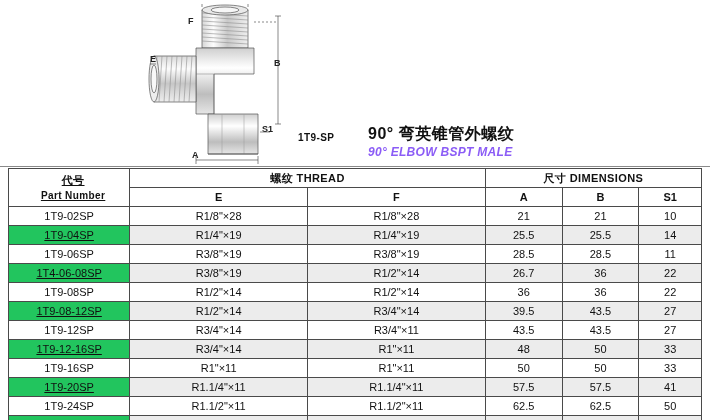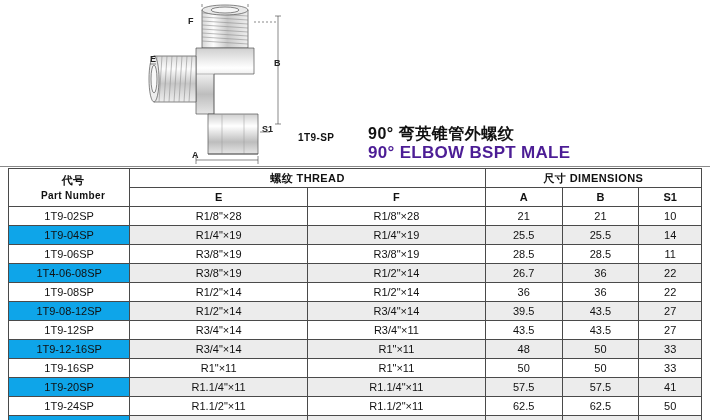--- a/index.html
+++ b/index.html
@@ -41,26 +41,27 @@
   }
   .title-cn {
     font-size: 16px;
     font-weight: bold;
     letter-spacing: 0.5px;
     color: #111;
     line-height: 19px;
     white-space: nowrap;
   }
   .title-en {
-    font-size: 17px;
+    font-size: 12px;
     font-weight: bold;
     letter-spacing: 0.3px;
-    color: #4c1d95;
+    color: #8b5cf6;
     line-height: 19px;
     white-space: nowrap;
+    font-style: italic;
   }
   .part-code {
     position: absolute;
     left: 285px;
     top: 132px;
     font-size: 10px;
     font-weight: bold;
     letter-spacing: 0.4px;
     margin-left: 13px;
   }
@@ -102,30 +103,31 @@
     font-weight: bold;
     font-size: 11px;
     height: 19px;
     line-height: 19px;
   }
   .pn-head {
     text-align: left;
     padding-left: 8px !important;
     font-size: 13px;
     letter-spacing: 0.5px;
+    text-decoration: underline;
   }
   .pn-head .l1 { display:block; line-height: 16px; }
   .pn-head .l2 { display:block; line-height: 16px; font-size: 10px;}
   td.pn {
     text-align: left;
     padding-left: 8px;
     font-size: 11px;
   }
   tr.alt td { background: #ececec; }
-  tr.alt td.pn { background: #0ea5e9; }
+  tr.alt td.pn { background: #22c55e; text-decoration: underline; }
   .col-pn { width: 120px; }
   .col-e  { width: 176px; }
   .col-f  { width: 176px; }
   .col-a  { width: 76px; }
   .col-b  { width: 76px; }
   .col-s1 { width: 62px; }
   .rule {
     position: absolute;
     left: 0; right: 0;
     height: 1px;

